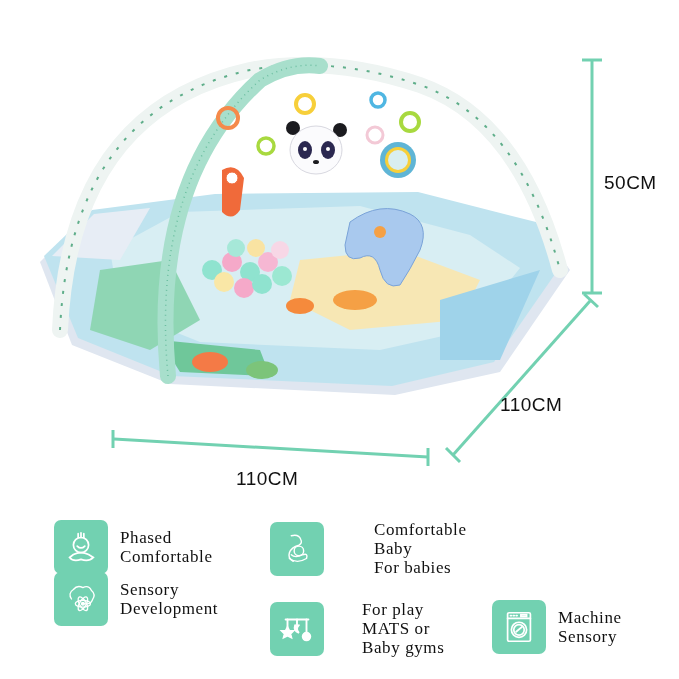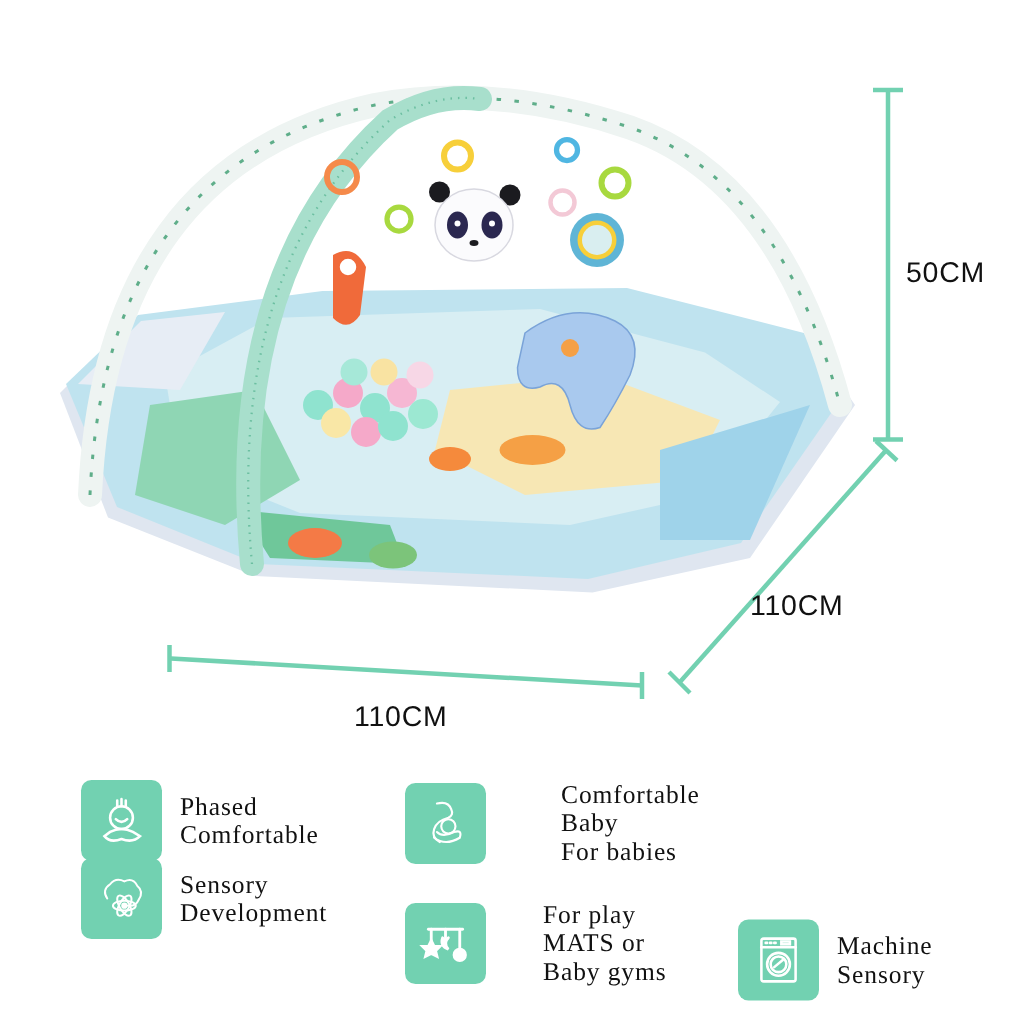--- a/index.html
+++ b/index.html
@@ -158,21 +158,21 @@
       <circle cx="30" cy="28" r="4" fill="#fff"></circle>
     </svg>
   </div>
   <div class="feature-text">
     <span>For play</span>
     <span>MATS or</span>
     <span>Baby gyms</span>
   </div>
 </div>
 
-<div class="feature" style="left:472px; top:613px;padding-left:20px;">
+<div class="feature" style="left:472px; top:600px;padding-left:20px;">
   <div class="icon-box">
     <svg viewBox="0 0 40 40" fill="none" stroke="#fff" stroke-width="1.8" stroke-linecap="round">
       <rect x="8" y="5" width="24" height="30" rx="1.5"></rect>
       <line x1="8" y1="11" x2="32" y2="11"></line>
       <line x1="11" y1="8" x2="12" y2="8"></line>
       <line x1="14" y1="8" x2="15" y2="8"></line>
       <line x1="17" y1="8" x2="18" y2="8"></line>
       <rect x="22" y="7" width="6" height="2"></rect>
       <circle cx="20" cy="23" r="8"></circle>
       <circle cx="20" cy="23" r="5.5"></circle>

